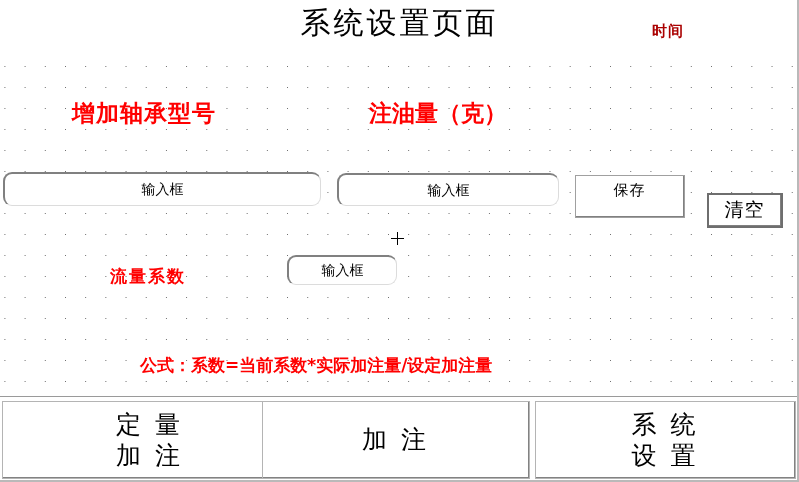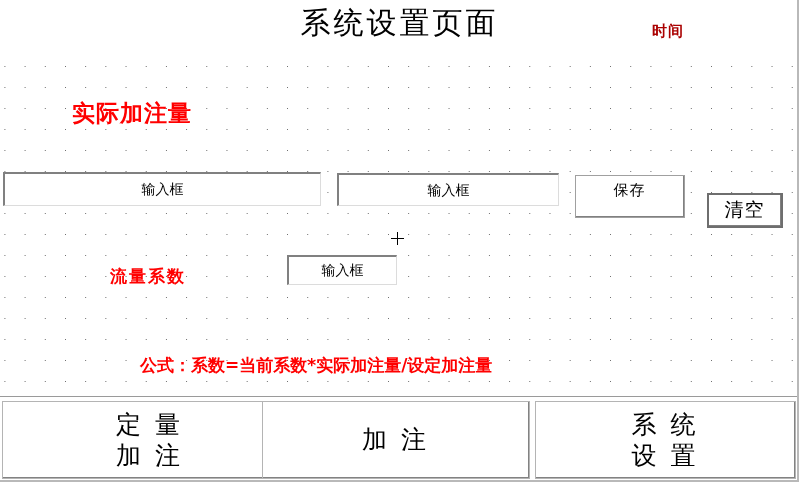--- a/index.html
+++ b/index.html
@@ -108,20 +108,21 @@
     border-left: 2px solid #808080;
     border-right: 1px solid #dcdcdc;
     border-bottom: 1px solid #dcdcdc;
     font-family: "DejaVu Sans", "Liberation Sans", sans-serif;
     font-size: 14px;
     color: #000000;
     text-align: center;
     white-space: nowrap;
     z-index: 3;
     cursor: text;
+    border-radius: 9px;
   }
   .tb-bearing { left: 3px;   top: 172px; width: 318px; height: 34px; line-height: 31px; }
   .tb-oil     { left: 337px; top: 173px; width: 222px; height: 33px; line-height: 30px; }
   .tb-flow    { left: 287px; top: 255px; width: 110px; height: 30px; line-height: 27px; }
 
   
   .pushbtn {
     position: absolute;
     box-sizing: border-box;
     background: #ffffff;
@@ -208,21 +209,22 @@
 <div id="app">
 
   <div class="dot-canvas"></div>
   <div class="canvas-bottom-rule"></div>
 
   <div class="header-band">
     <div class="page-title">系统设置页面</div>
     <div class="time-label">时间</div>
   </div>
 
-  <div class="red-label label-bearing">实际加注量</div>
+  <div class="red-label label-bearing">增加轴承型号</div>
+  <div class="red-label label-oil">注油量（克）</div>
   <div class="red-label label-flow">流量系数</div>
   <div class="red-label label-formula">公式：系数=当前系数*实际加注量/设定加注量</div>
 
   <div class="crosshair"></div>
 
   <div class="textbox tb-bearing">输入框</div>
   <div class="textbox tb-oil">输入框</div>
   <div class="textbox tb-flow">输入框</div>
 
   <div class="pushbtn btn-save">保存</div>

